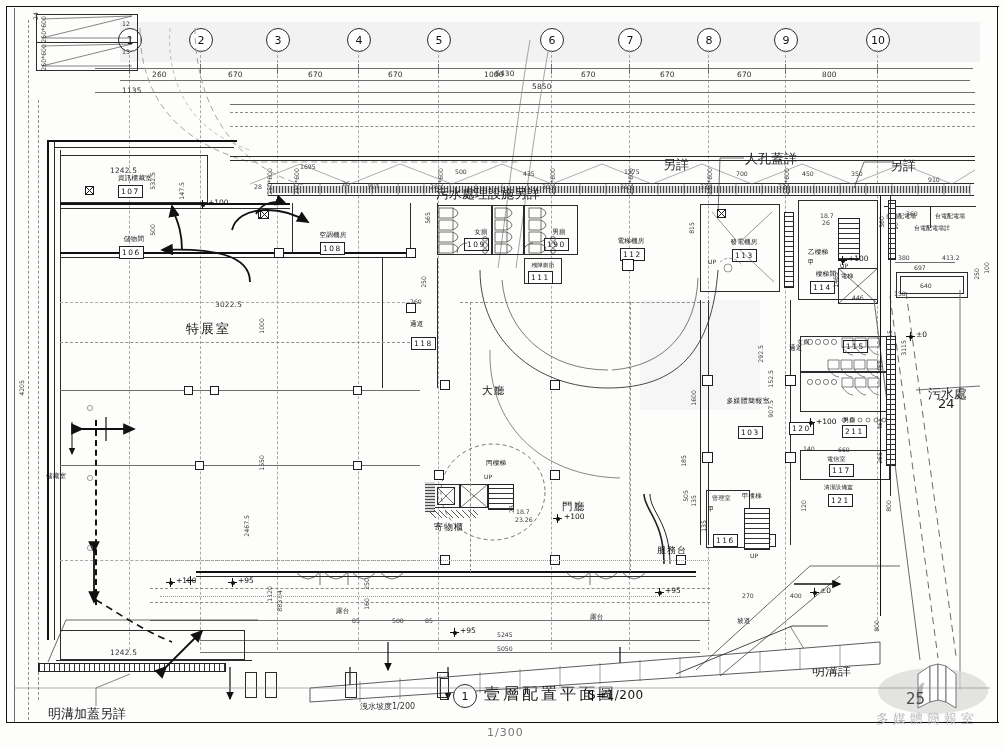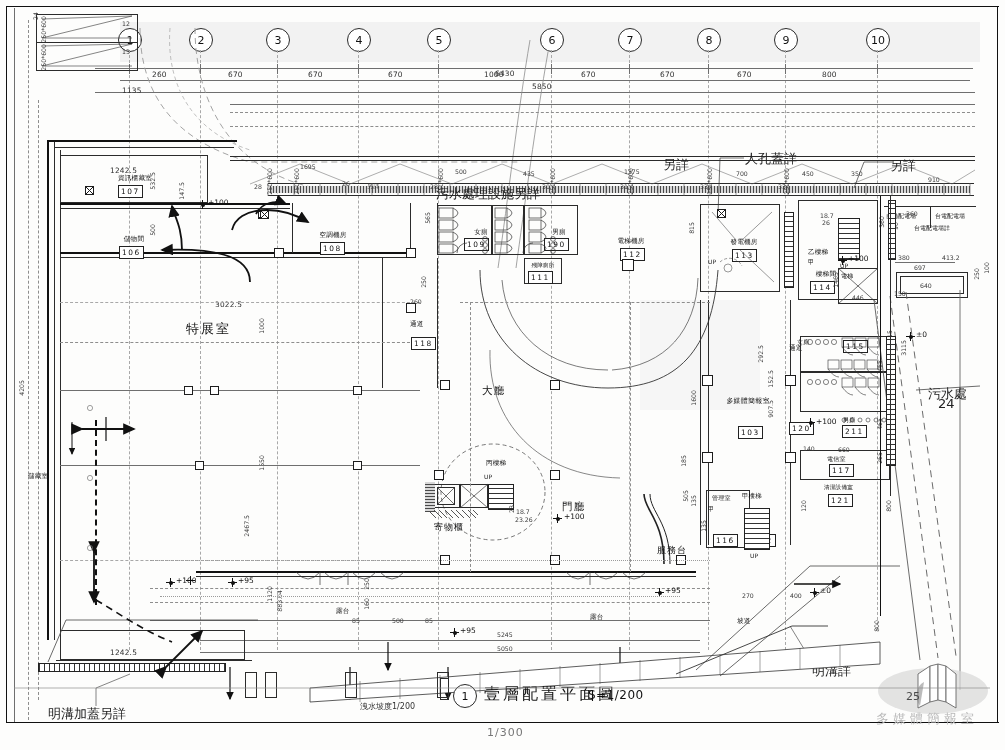--- a/index.html
+++ b/index.html
@@ -98,21 +98,21 @@
   
   .arw{position:absolute;}
   svg{overflow:visible;}
 
   
   .ttl{position:absolute;white-space:nowrap;}
   .ttl-main{font-size:16px;letter-spacing:3px;color:#111;}
   .ttl-scale{font-size:12px;letter-spacing:.5px;color:#111;}
   .ttl-sub{font-size:8px;color:#333;}
 
-  .pagenum{position:absolute;font-size:11px;color:#4a4a4a;}
+  .pagenum{position:absolute;font-size:15px;color:#4a4a4a;}
   .watermark{
     position:absolute;font-size:15px;color:#b9b9b9;letter-spacing:4px;
     white-space:nowrap;
   }
   .wm-ellipse{
     position:absolute;width:110px;height:46px;border-radius:50%;
     background:#d9d9d9;opacity:.75;
   }
   .upmark{position:absolute;font-size:6px;color:#222;}
   .smudge{position:absolute;background:#e9e9e9;opacity:.55;}
@@ -454,21 +454,21 @@
   <div class="dimsm v" style="left:983px;top:262px;">100</div>
   <div class="dimsm" style="left:906px;top:210px;">360</div>
   <div class="dimsm v" style="left:878px;top:216px;">360</div>
   <div class="dimsm v" style="left:892px;top:222px;">90</div>
 
   <div class="room big" style="left:186px;top:320px;">特展室</div>
   <div class="dim" style="left:215px;top:300px;">3022.5</div>
   <div class="dimsm v" style="left:258px;top:318px;">1000</div>
   <div class="dimsm v" style="left:258px;top:455px;">1550</div>
   <div class="dimsm v" style="left:243px;top:515px;">2467.5</div>
-  <div class="room sm" style="left:28px;top:472px;text-align:right;">儲藏室</div>
+  <div class="room sm" style="left:46px;top:472px;text-align:right;">儲藏室</div>
   <div class="dimsm v" style="left:18px;top:380px;">4205</div>
 
   <div class="cl-h" style="left:60px;top:302px;width:360px;"></div>
   <div class="cl-h" style="left:60px;top:390px;width:360px;"></div>
   <div class="cl-h" style="left:60px;top:465px;width:360px;"></div>
   <div class="cl-h" style="left:60px;top:560px;width:360px;"></div>
   <div class="ln h thin" style="left:60px;top:390px;width:360px;"></div>
   <div class="ln h thin" style="left:60px;top:465px;width:360px;"></div>
 
   <div class="col" style="left:184px;top:386px;width:9px;height:9px;"></div>

